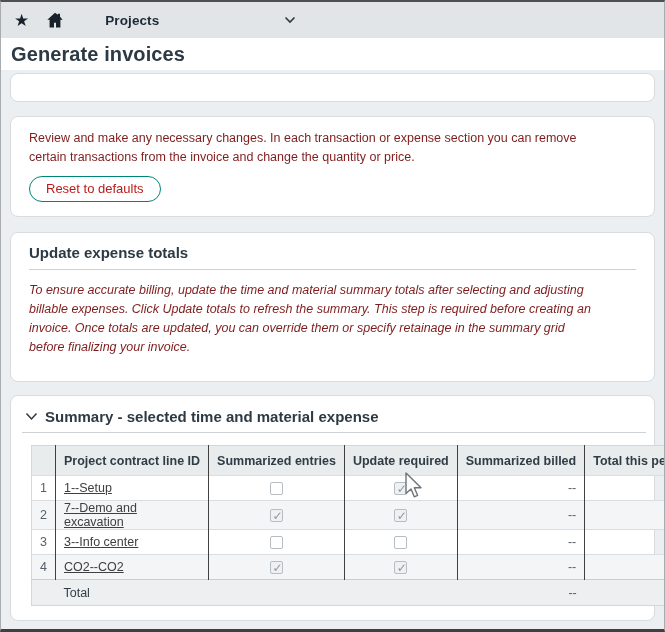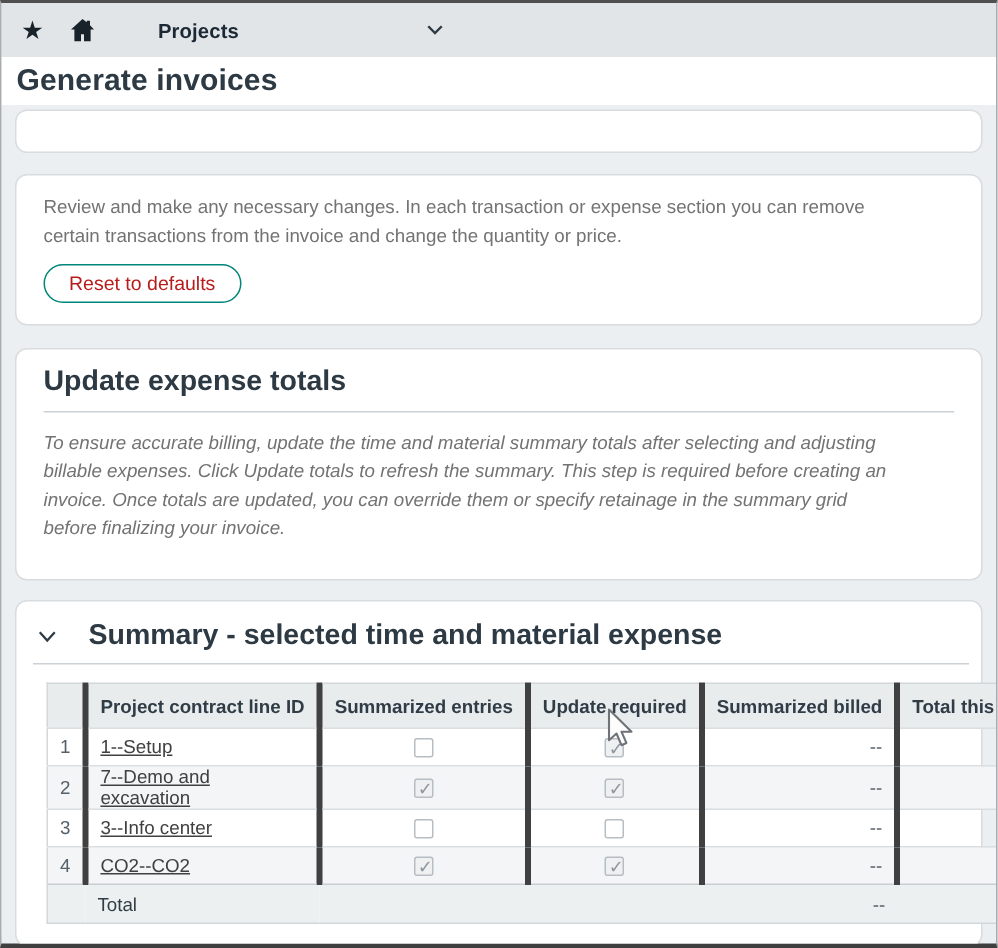--- a/index.html
+++ b/index.html
@@ -31,39 +31,39 @@
   
   .content { padding:3px 9px 0 9px; background:#eceff1; height:553px; }
   .card {
     background:#fff; border:1px solid #d8dcdf; border-radius:8px;
   }
   .card.partial { height:29px; margin-bottom:14px; }
   .card.review { padding:12px 18px 14px 18px; margin-bottom:15px; }
   .card.update { padding:11px 18px 14px 18px; margin-bottom:13px; }
   .card.summary { padding:9px 8px 14px 11px; }
 
-  .body-text { font-size:12.5px; line-height:19px; color:#737373; white-space:pre-line; }
+  .body-text { font-size:12.5px; line-height:19px; color:#7f1d1d; white-space:pre-line; }
   .card.review .body-text { margin-bottom:9px; }
   .card.update .body-text { margin:11px 0 10px 0;font-style:italic; }
 
   .pill-btn {
     display:inline-block; background:#fff; color:#b91c1c; border:1.5px solid #00857a;
     border-radius:14px; font-size:13px; font-family:inherit; padding:4px 16px 5px 16px; cursor:pointer;
   }
 
-  .section-title { font-size:19px; font-weight:600; color:#2d3a44; }
+  .section-title { font-size:15px; font-weight:600; color:#2d3a44; }
   .divider { border:none; border-top:1px solid #ccd1d5; margin-top:8px; }
 
-  .summary-head { display:flex; align-items:center; gap:21px; padding:3px 0 0 3px; }
+  .summary-head { display:flex; align-items:center; gap:7px; padding:3px 0 0 3px; }
   .summary-head .chev-lg { display:flex; align-items:center; }
   .card.summary .divider { margin:7px 0 12px 0; }
 
   
   table.grid { border-collapse:collapse; width:100%; margin-left:9px; width:calc(100% - 9px); font-size:12.5px; color:#3b4750; border:1px solid #d2d7da; }
-  table.grid th, table.grid td { border-right:4px solid #404040; padding:0 8px; }
+  table.grid th, table.grid td { border-right:1px solid #404040; padding:0 8px; }
   table.grid th:last-child, table.grid td:last-child { border-right:none; }
   table.grid thead th {
     background:#e9eced; color:#303d47; font-weight:600; text-align:left;
     height:30px; font-size:12.5px; white-space:nowrap;
   }
   table.grid thead th.c-right { text-align:right; }
   table.grid tbody td { height:25px; border-top:1px solid #dadee1; }
   table.grid tbody tr:nth-child(even) td { background:#f3f5f6; }
   .c-num { text-align:center; color:#55606a; }
   .c-right { text-align:right; color:#55606a; }

